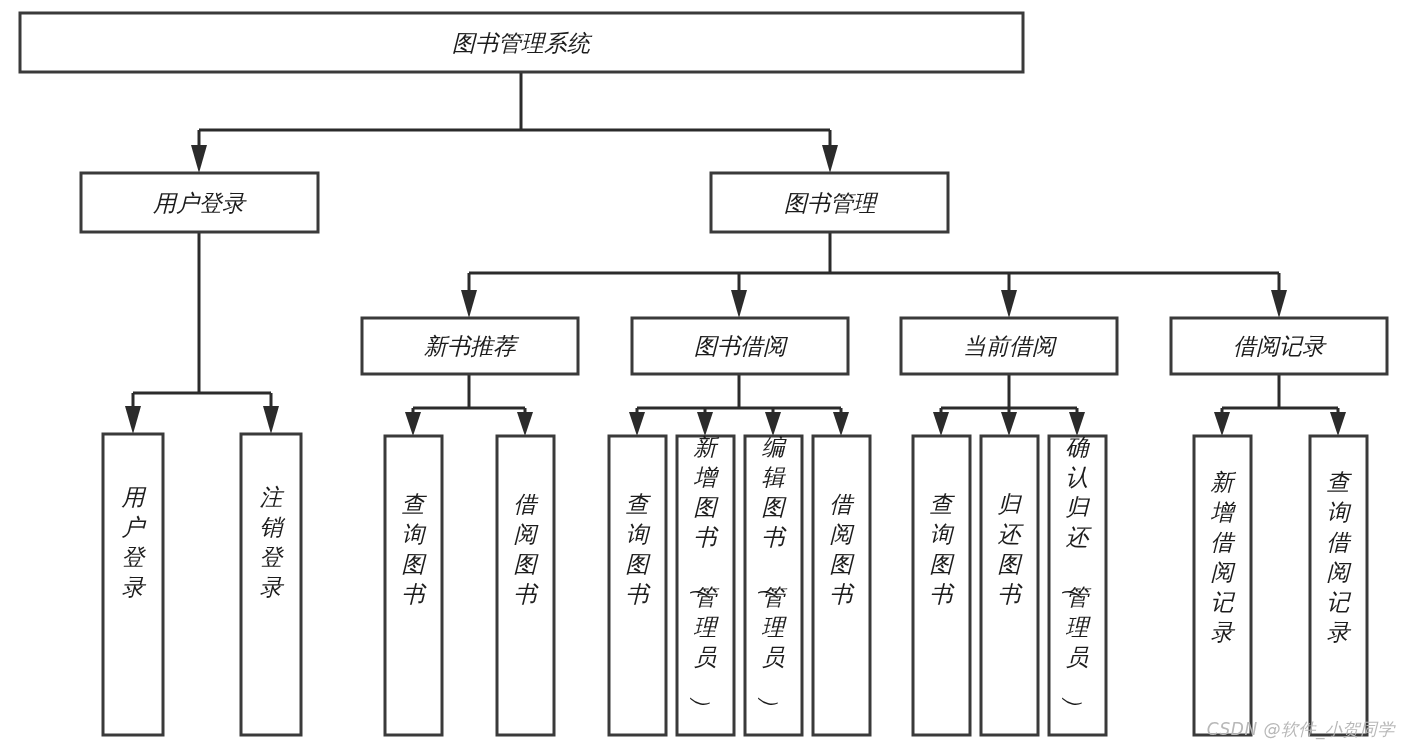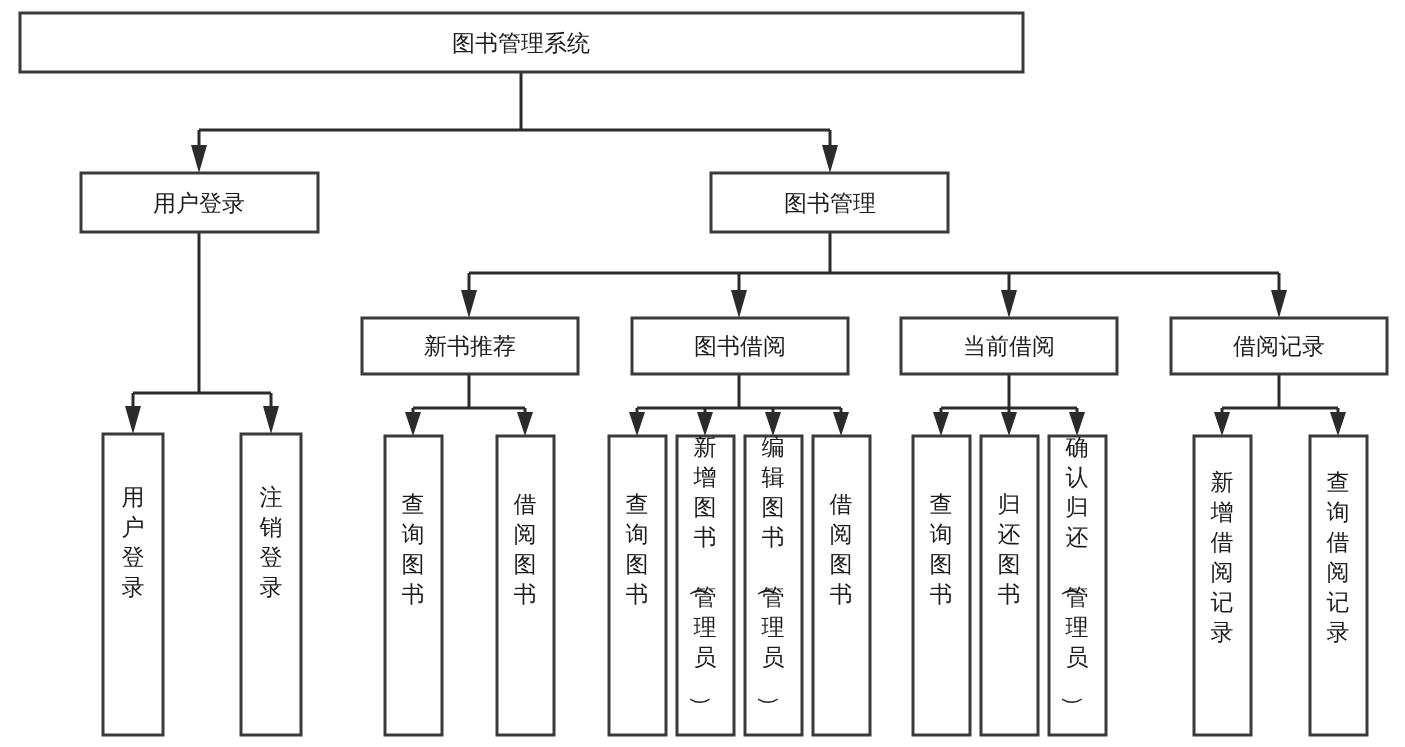--- a/index.html
+++ b/index.html
@@ -13,20 +13,21 @@
     font-family: "DejaVu Sans", "Liberation Sans", sans-serif;
     overflow: hidden;
     position: relative;
   }
   #diagram-root {
     position: absolute;
     left: 0;
     top: 0;
     width: 1405px;
     height: 747px;
+    font-style: italic;
   }
   svg#tree-svg {
     display: block;
     width: 1405px;
     height: 747px;
   }
   .node-box {
     fill: #ffffff;
     stroke: #3a3a3a;
     stroke-width: 3;
@@ -227,13 +228,14 @@
       <rect class="node-box" x="1194" y="436" width="57" height="299"></rect>
       <text class="node-label-v" x="1222" y="490"><tspan x="1222" dy="0">新</tspan><tspan x="1222" dy="30">增</tspan><tspan x="1222" dy="30">借</tspan><tspan x="1222" dy="30">阅</tspan><tspan x="1222" dy="30">记</tspan><tspan x="1222" dy="30">录</tspan></text>
     </g>
 
     <g>
       <rect class="node-box" x="1310" y="436" width="57" height="299"></rect>
       <text class="node-label-v" x="1338" y="490"><tspan x="1338" dy="0">查</tspan><tspan x="1338" dy="30">询</tspan><tspan x="1338" dy="30">借</tspan><tspan x="1338" dy="30">阅</tspan><tspan x="1338" dy="30">记</tspan><tspan x="1338" dy="30">录</tspan></text>
     </g>
   </svg>
 
+  <div class="watermark">CSDN @软件_小贺同学</div>
 </div>
 
 </body></html>

